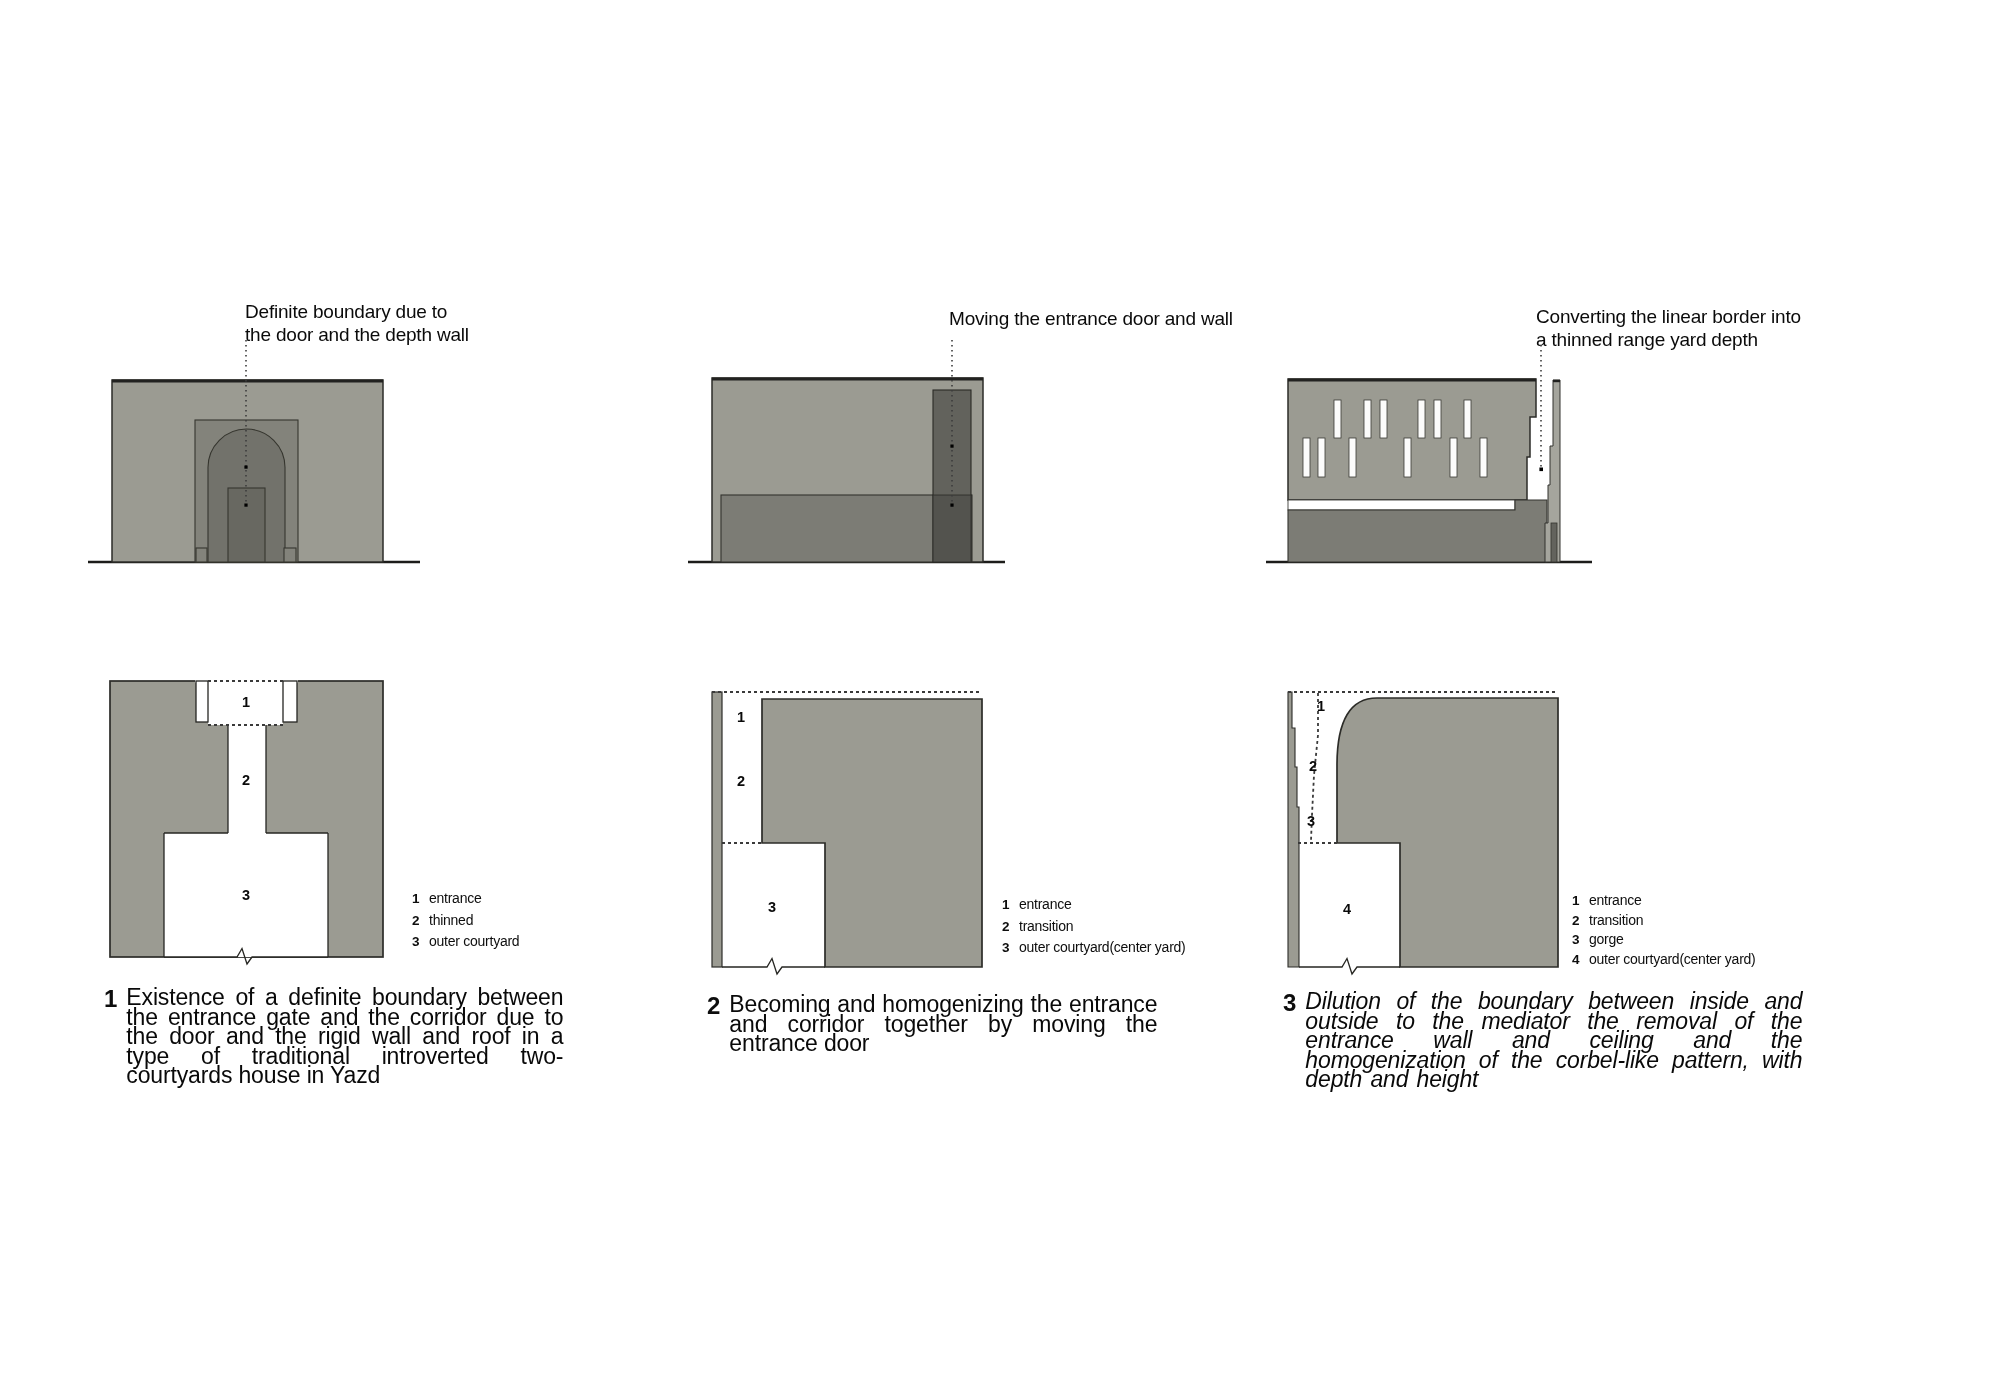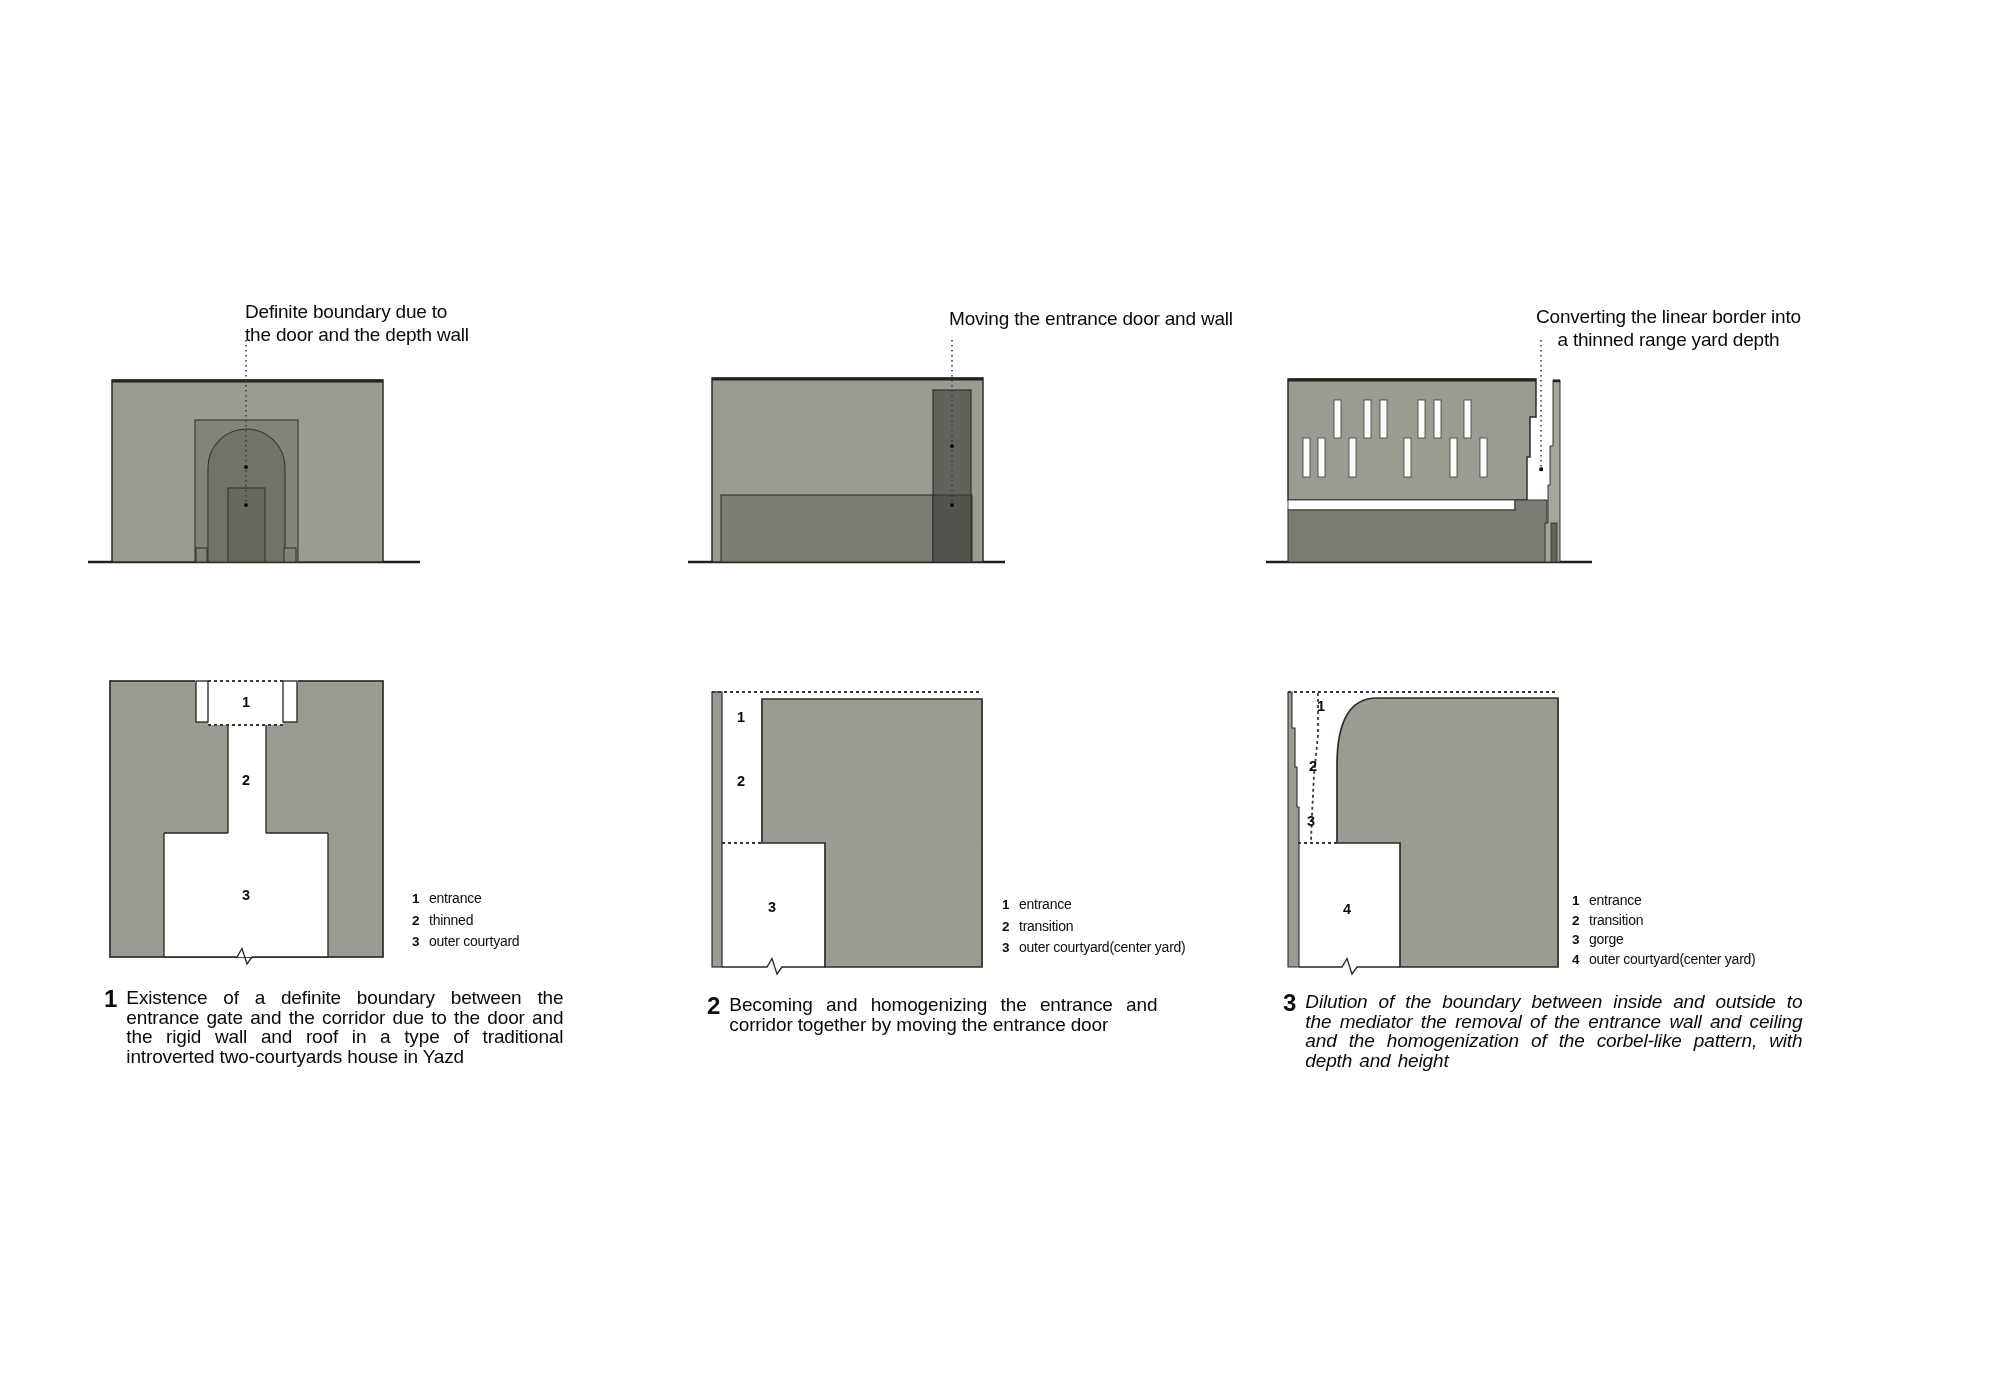--- a/index.html
+++ b/index.html
@@ -1,21 +1,21 @@
 <!DOCTYPE html>
 <html><head>
 <meta charset="utf-8">
 <style>
   html,body{margin:0;padding:0;background:#ffffff;}
   body{font-family:"Liberation Sans",sans-serif;color:#0d0d0d;}
   .stage{position:relative;width:2000px;height:1379px;background:#ffffff;overflow:hidden;border-radius:18px;}
   .ann{position:absolute;font-size:19px;line-height:23px;letter-spacing:-0.2px;color:#0a0a0a;white-space:nowrap;}
   .caption{position:absolute;display:flex;align-items:flex-start;}
   .cap-num{font-weight:700;font-size:24px;line-height:21px;margin-right:9px;}
-  .cap-text{font-size:19px;line-height:19.5px;text-align:justify;letter-spacing:-0.15px;color:#090909;}
+  .cap-text{font-size:23px;line-height:19.5px;text-align:justify;letter-spacing:-0.15px;color:#090909;}
   .legend{position:absolute;}
   .legend-row{display:flex;align-items:baseline;line-height:20.5px;}
   .legend-num{font-weight:700;font-size:13.5px;width:17px;flex:0 0 17px;}
   .legend-label{font-size:14px;letter-spacing:-0.25px;text-align:right;}
   svg{position:absolute;overflow:visible;display:block;}
   .g-wall{fill:#9b9b92;stroke:#2c2c28;stroke-width:1.5;}
   .g-portal{fill:#83837b;stroke:#36362f;stroke-width:1.1;}
   .g-arch{fill:#72726b;stroke:#36362f;stroke-width:1.1;}
   .g-door1{fill:#686861;stroke:#36362f;stroke-width:1.1;}
   .g-band{fill:#7c7c75;stroke:#33332e;stroke-width:1.1;}
@@ -136,21 +136,21 @@
       <span class="legend-num">3</span>
       <span class="legend-label">outer courtyard(center yard)</span>
     </div>
   </div>
 
   <div class="caption" style="left:707px;top:995px;">
     <div class="cap-num">2</div>
     <div class="cap-text" style="width:428px;">Becoming and homogenizing the entrance and corridor together by moving the entrance door</div>
   </div>
 
-  <div class="ann" style="left:1536px;top:305px;text-align:center;">
+  <div class="ann" style="left:1536px;top:305px;">
     <div>Converting the linear border into</div>
     <div>a thinned range yard depth</div>
   </div>
 
   <svg style="left:1260px;top:340px;" width="340" height="230" viewBox="0 0 340 230">
     <line class="ground" x1="6" y1="222" x2="332" y2="222"></line>
     <path class="g-wall" d="M28,39 H276 V77 H270 V117 H267 V160 H28 Z"></path>
     <line class="edge-thick" x1="28" y1="40" x2="276" y2="40"></line>
     <g>
       <rect class="g-slot" x="74" y="60" width="7" height="38"></rect>

